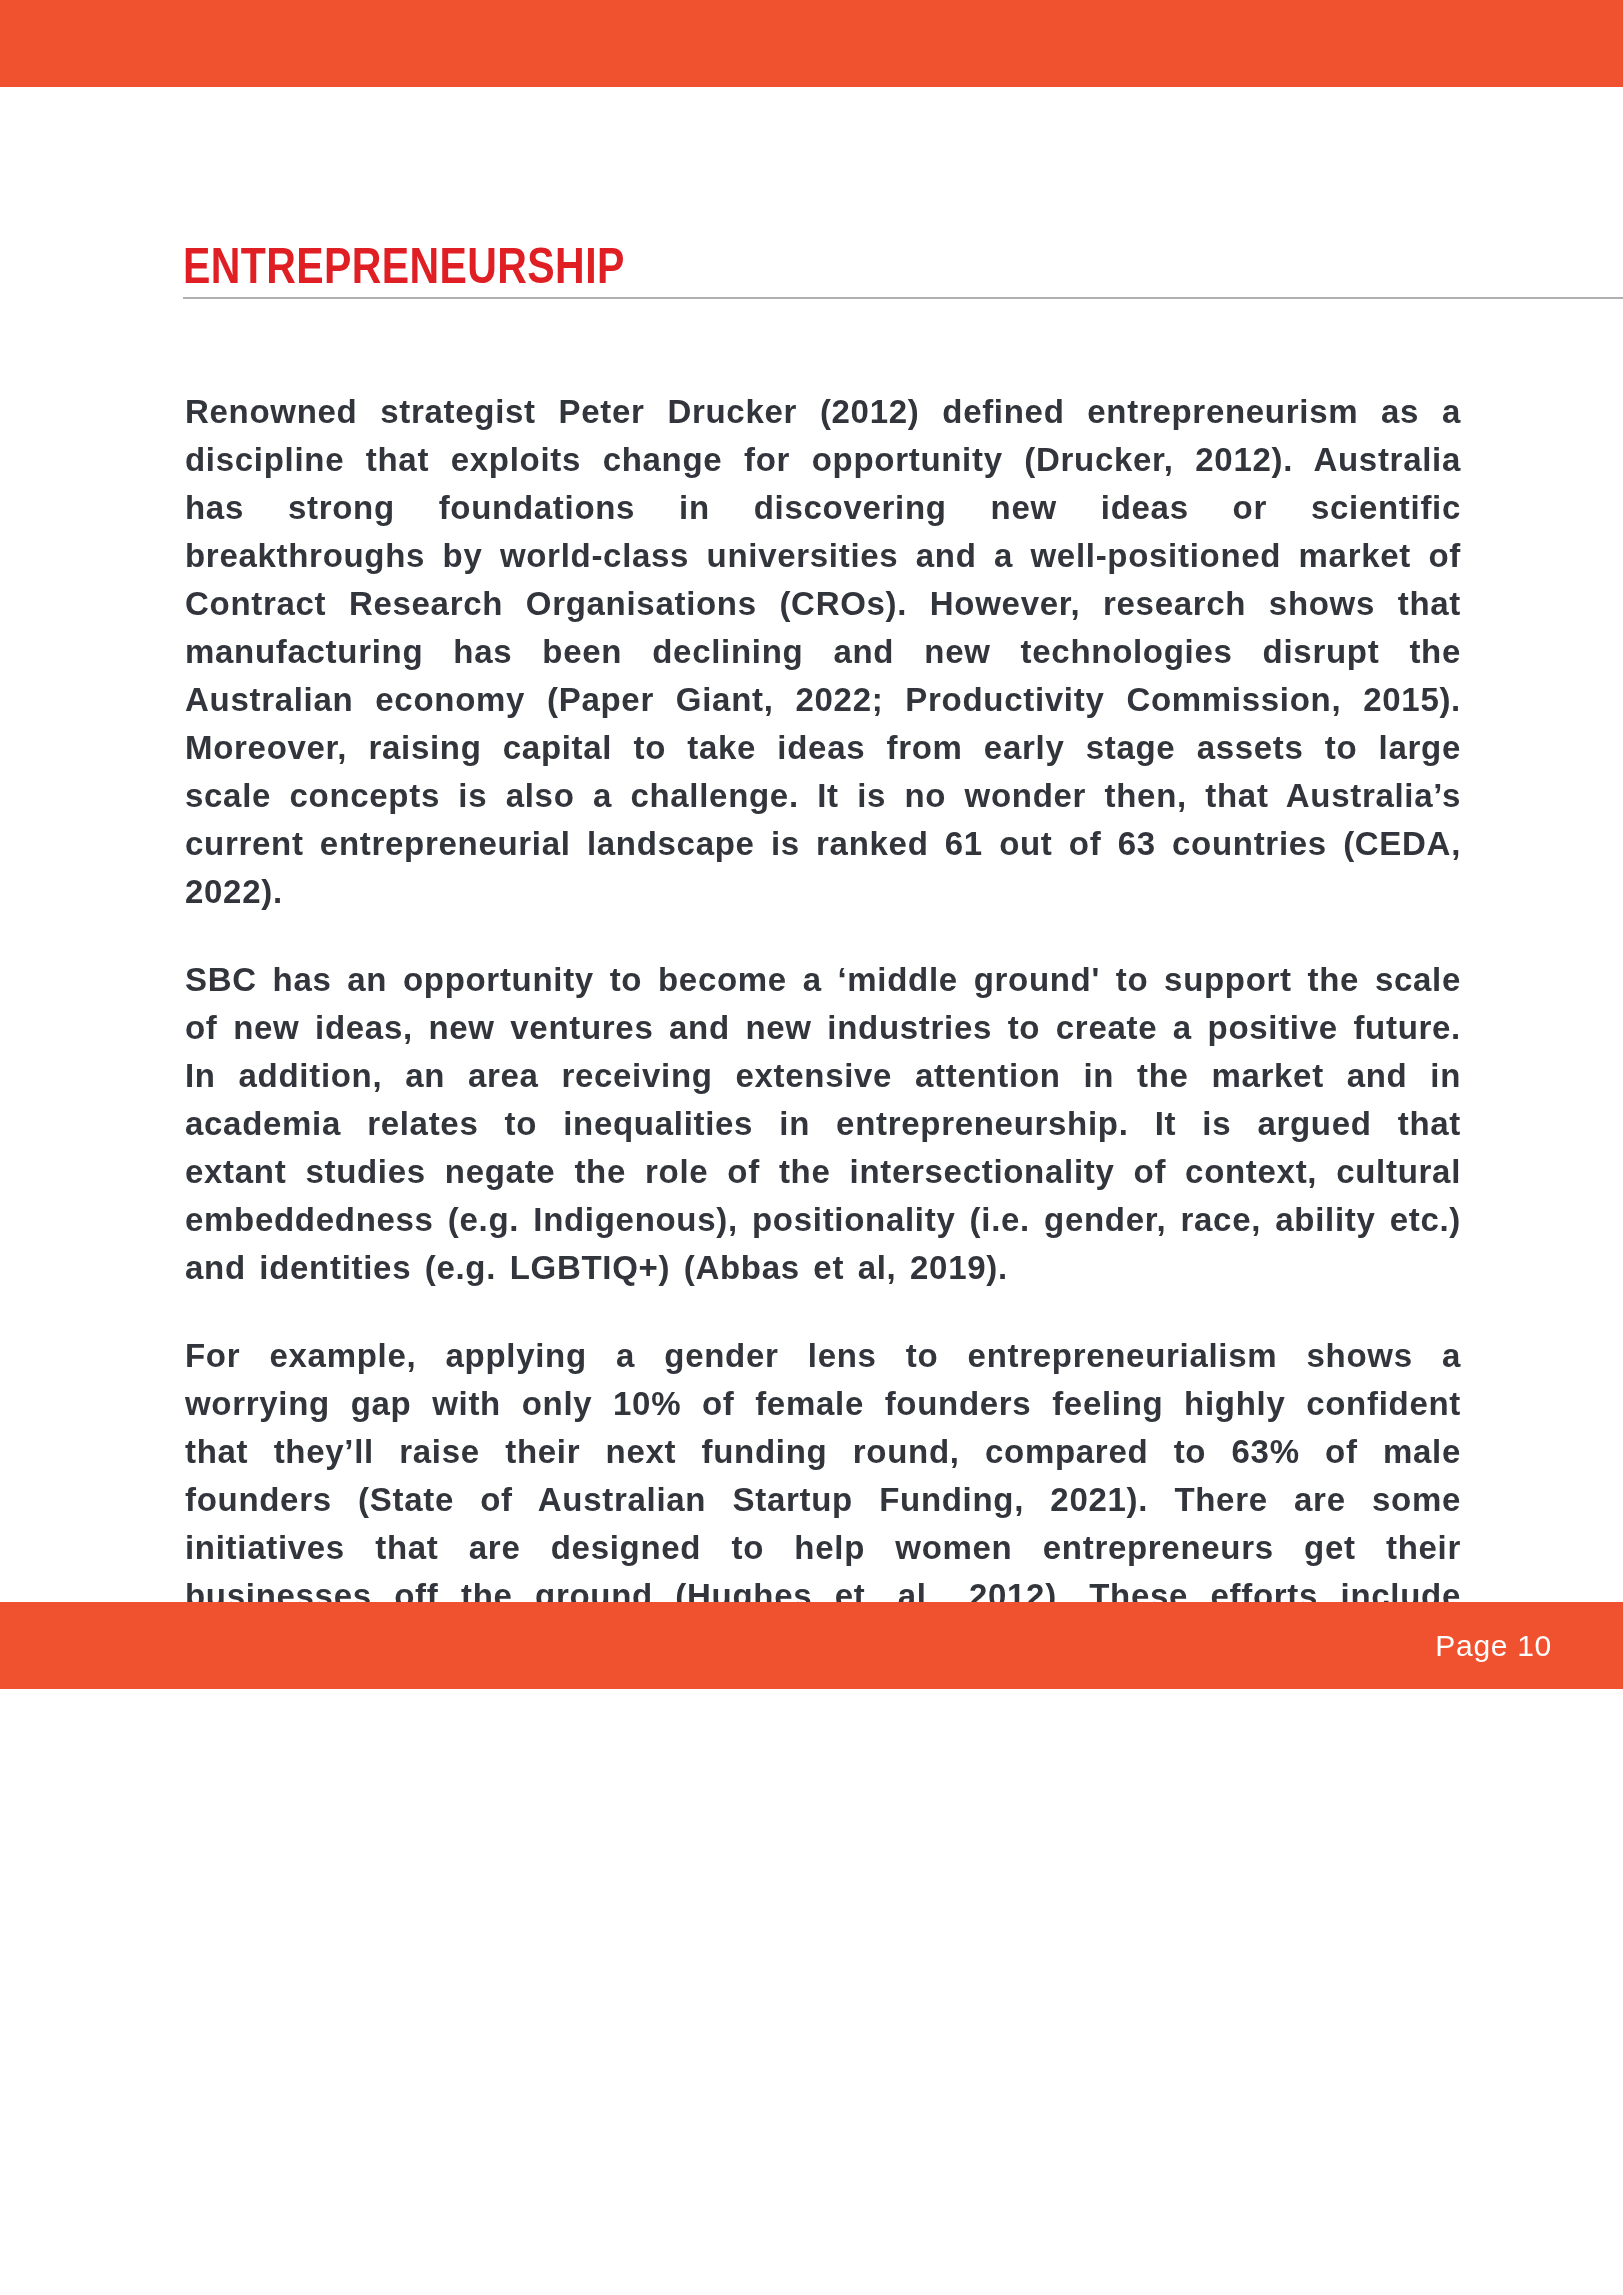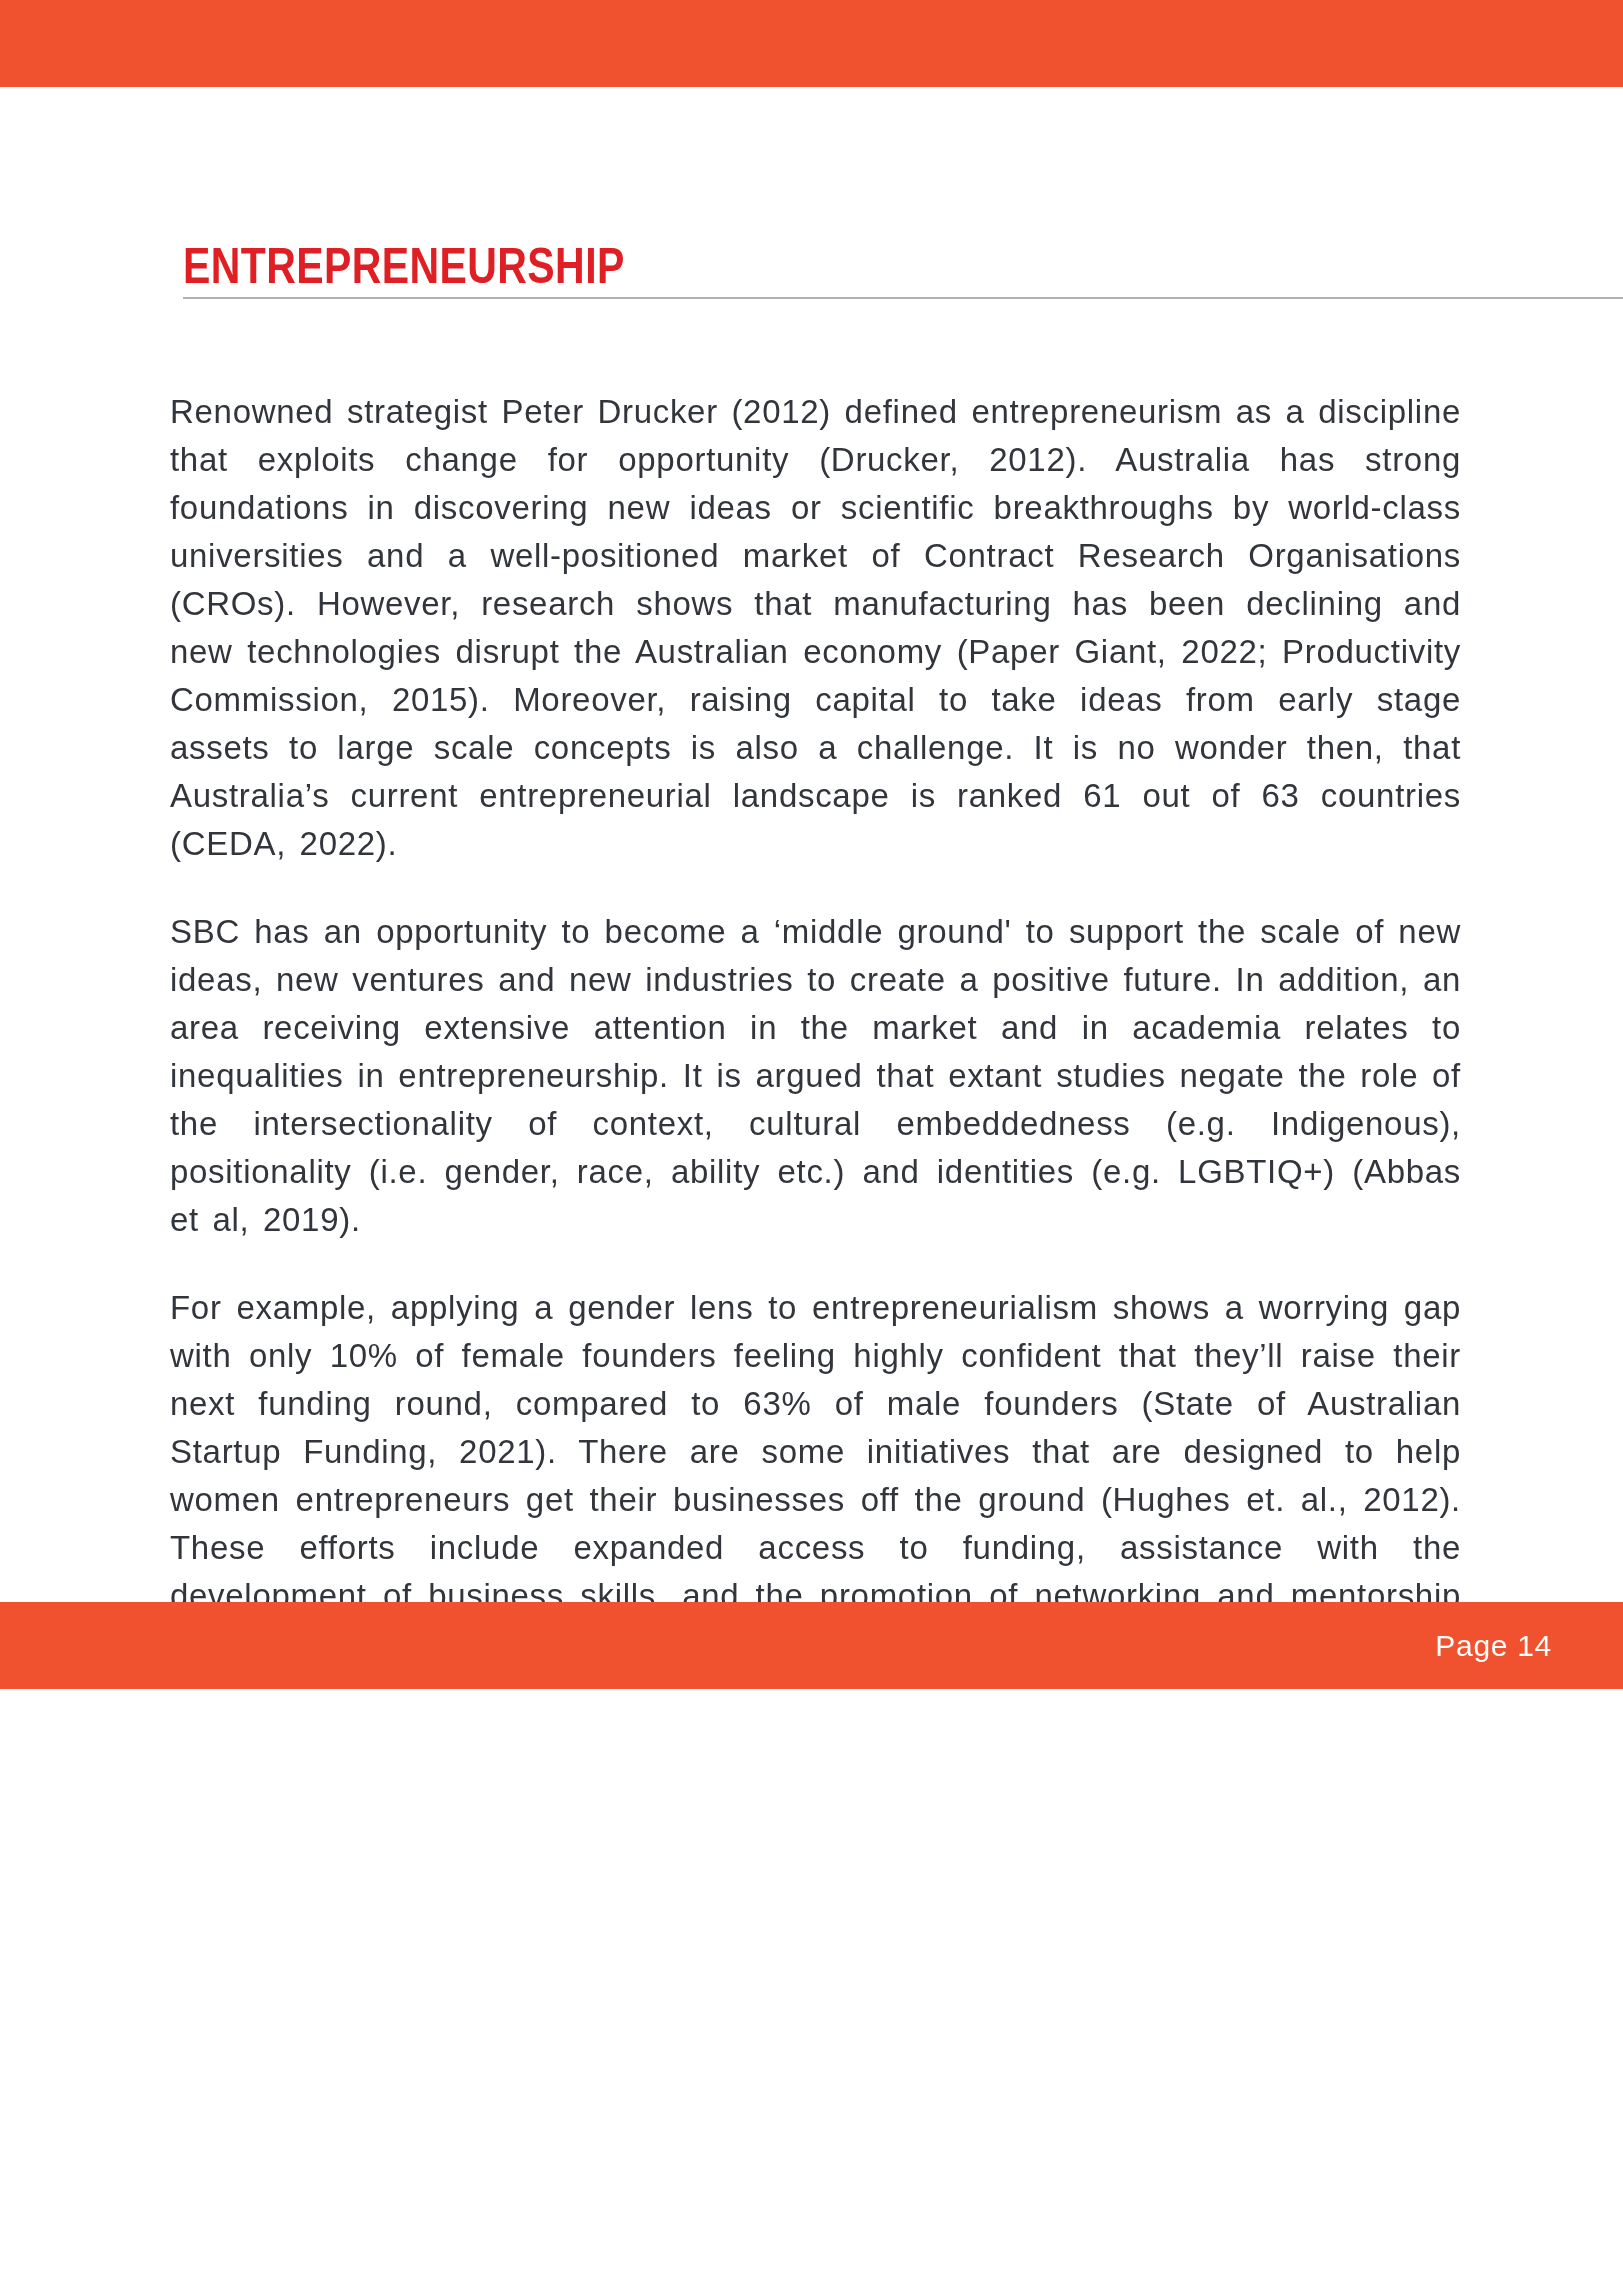--- a/index.html
+++ b/index.html
@@ -34,24 +34,24 @@
     transform: scaleX(0.82);
     transform-origin: left bottom;
     white-space: nowrap;
   }
   .rule {
     height: 2.8px;
     background: var(--rule_color, #B0B0B0);
     margin: 5.5px -163px 89px 13px; 
   }
   .para {
-    margin: 0 0 40px 0;
+    margin: 0 0 40px 15px;
     font-size: 33px;
     line-height: 48px;
-    font-weight: 400;
+    font-weight: 700;
     letter-spacing: 0.7px;
     word-spacing: 3.7px;
     color: var(--body_text_color, #32363C);
     text-align: justify;
   }
   .footer {
     position: absolute;
     bottom: 0; left: 0; right: 0;
     height: 87px;
     background: var(--accent_orange, #F0512F);
@@ -79,17 +79,17 @@
     <div class="rule"></div>
 
     <p class="para">Renowned strategist Peter Drucker (2012) defined entrepreneurism as a discipline that exploits change for opportunity (Drucker, 2012). Australia has strong foundations in discovering new ideas or scientific breakthroughs by world-class universities and a well-positioned market of Contract Research Organisations (CROs). However, research shows that manufacturing has been declining and new technologies disrupt the Australian economy (Paper Giant, 2022; Productivity Commission, 2015). Moreover, raising capital to take ideas from early stage assets to large scale concepts is also a challenge. It is no wonder then, that Australia’s current entrepreneurial landscape is ranked 61 out of 63 countries (CEDA, 2022).</p>
 
     <p class="para">SBC has an opportunity to become a ‘middle ground' to support the scale of new ideas, new ventures and new industries to create a positive future. In addition, an area receiving extensive attention in the market and in academia relates to inequalities in entrepreneurship. It is argued that extant studies negate the role of the intersectionality of context, cultural embeddedness (e.g. Indigenous), positionality (i.e. gender, race, ability etc.) and identities (e.g. LGBTIQ+) (Abbas et al, 2019).</p>
 
     <p class="para">For example, applying a gender lens to entrepreneurialism shows a worrying gap with only 10% of female founders feeling highly confident that they’ll raise their next funding round, compared to 63% of male founders (State of Australian Startup Funding, 2021). There are some initiatives that are designed to help women entrepreneurs get their businesses off the ground (Hughes et. al., 2012). These efforts include expanded access to funding, assistance with the development of business skills, and the promotion of networking and mentorship opportunities (Berger &amp; Kuckertz, 2016). Each of these steps is intended to assist female entrepreneurs in obtaining the assistance they require to establish and expand their firms. Therefore, it is clear, there is an opportunity to improve entrepreneurship in underserved communities.</p>
   </main>
 
   <footer class="footer">
-    <span class="page-num">Page 14</span>
+    <span class="page-num">Page 10</span>
   </footer>
 
 </div>
 
 
 </body></html>

